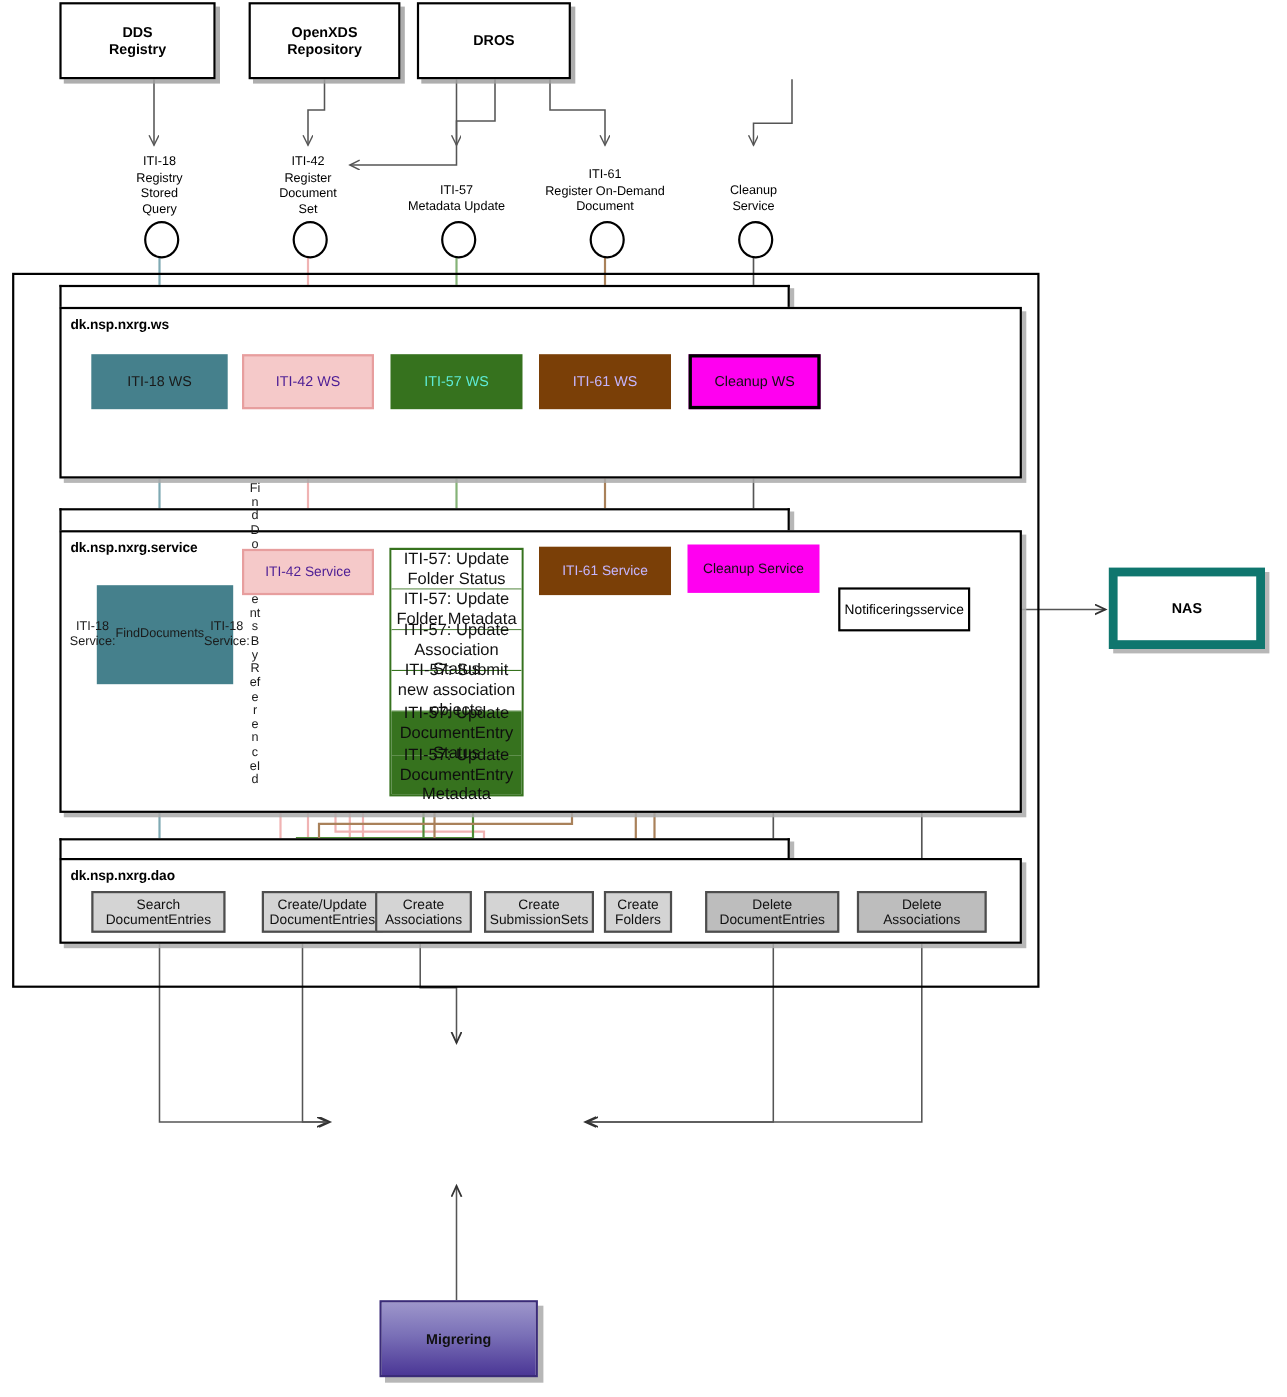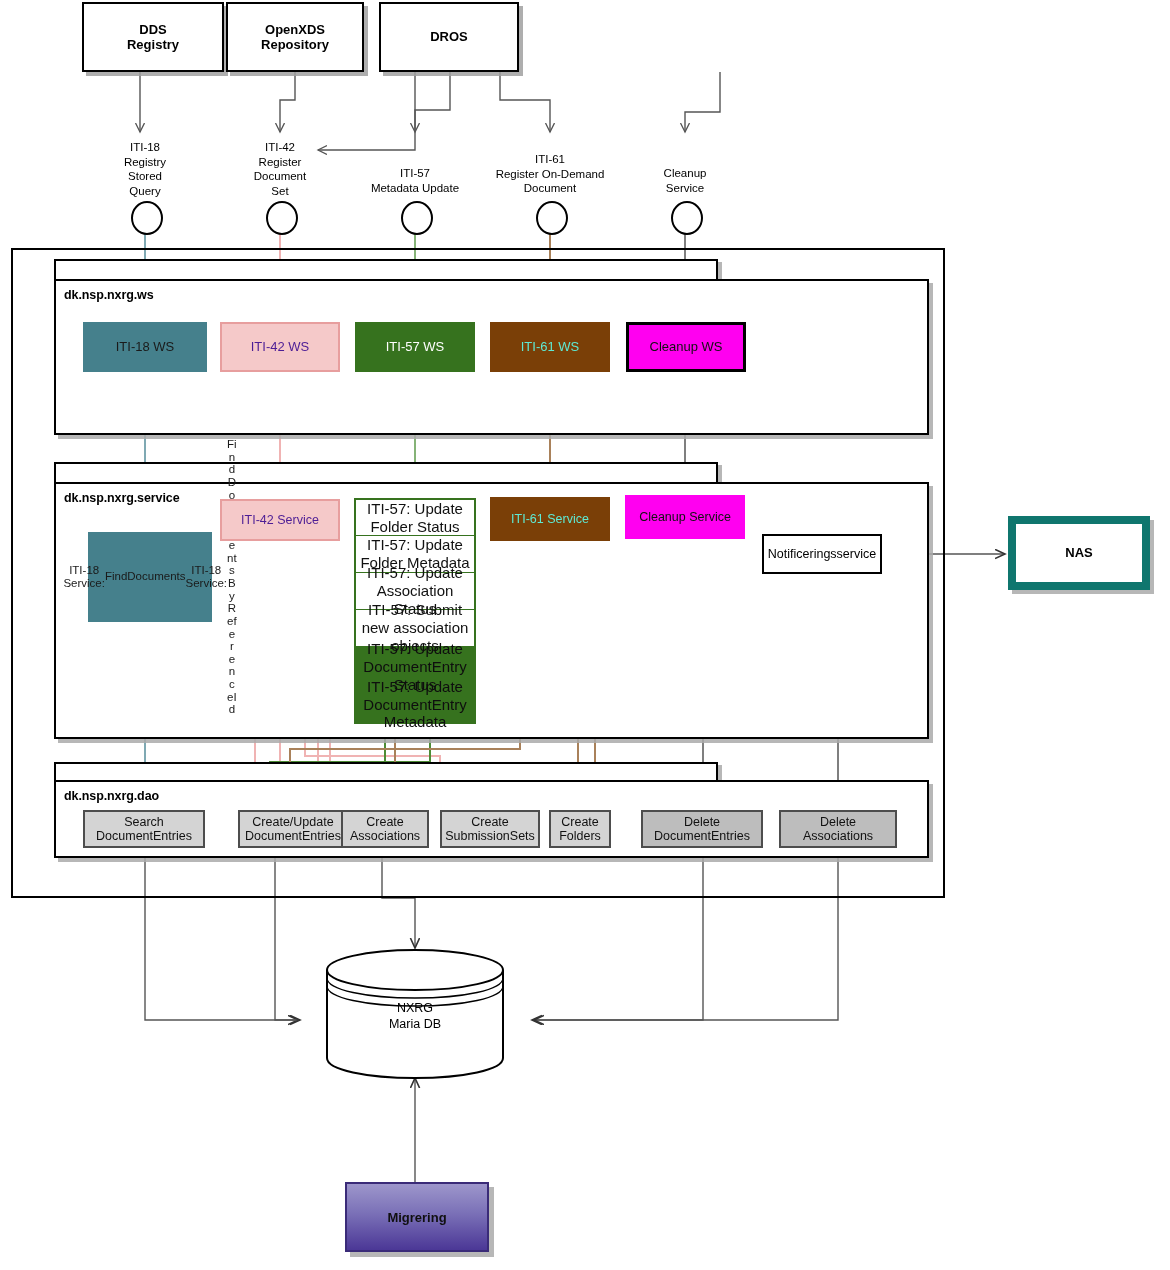--- a/index.html
+++ b/index.html
@@ -15,22 +15,22 @@
   .pkg{position:absolute;border:2px solid #000;background:#fff;
        box-shadow:4px 4px 0 0 rgba(170,170,170,.85);}
   .pkg-tab{position:absolute;border:2px solid #000;border-bottom:none;background:#fff;
        box-shadow:4px 3px 0 0 rgba(170,170,170,.85);}
   .pkg-label{position:absolute;font-weight:bold;font-size:12.5px;letter-spacing:-0.1px;}
   .outer{position:absolute;border:2px solid #000;background:transparent;}
   
   .blk{font-size:13px;}
   .teal{background:#45808c;color:#1a1a1a;}
   .pink{background:#f5c9c9;border:2px solid #e79e9e;color:#4c1d95;}
-  .green{background:#36721e;color:#ffffff;}
-  .brown{background:#7a3f07;color:#5eead4;}
+  .green{background:#36721e;color:#5eead4;}
+  .brown{background:#7a3f07;color:#c4b5fd;}
   .magenta{background:#ff00f0;border:3px solid #000;color:#111;}
   .magenta-plain{background:#ff00f0;color:#111;}
   .grey-dao{background:#d4d4d4;border:2px solid #4d4d4d;font-size:12.5px;color:#111;}
   .grey-dao-dark{background:#bdbdbd;border:2px solid #4d4d4d;font-size:12.5px;color:#111;}
   .plainbox{background:#fff;border:2px solid #000;font-size:12.5px;}
   .nasbox{background:#fff;border:8px solid #0f766e;font-size:13px;font-weight:bold;
           box-shadow:4px 4px 0 0 rgba(170,170,170,.85);}
   
   .stack{position:absolute;border:2px solid #36721e;box-sizing:border-box;}
   .stack-cell{box-sizing:border-box;display:flex;align-items:center;justify-content:center;
@@ -150,21 +150,21 @@
       <path d="M382,852 L382,898 L415,898 L415,948" marker-end="url(#ah-black)"></path>
       <path d="M703,852 L703,1020 L532,1020" marker-end="url(#ah-black)"></path>
       <path d="M838,852 L838,1020 L534,1020" marker-end="url(#ah-black)"></path>
     </g>
 
     <g fill="none" stroke="#555" stroke-width="1.4">
       <path d="M415,1182 L415,1078" marker-end="url(#ah-black)"></path>
     </g>
   </svg>
 
-  <div class="node ext" style="left:82px;top:2px;width:142px;height:70px;">
+  <div class="node ext" style="left:54px;top:2px;width:142px;height:70px;">
     <span style="white-space:pre-line;">DDS
 Registry</span>
   </div>
   <div class="node ext" style="left:226px;top:2px;width:138px;height:70px;">
     <span style="white-space:pre-line;">OpenXDS
 Repository</span>
   </div>
   <div class="node ext" style="left:379px;top:2px;width:140px;height:70px;">
     <span style="white-space:pre-line;">DROS</span>
   </div>
@@ -296,30 +296,18 @@
   </div>
   <div class="node grey-dao-dark" style="left:641px;top:810px;width:122px;height:38px;">
     <span style="white-space:pre-line;">Delete
 DocumentEntries</span>
   </div>
   <div class="node grey-dao-dark" style="left:779px;top:810px;width:118px;height:38px;">
     <span style="white-space:pre-line;">Delete
 Associations</span>
   </div>
 
-  <div class="dbwrap" style="left:325px;top:948px;width:180px;height:132px;">
-    <svg width="180" height="132" viewBox="0 0 180 132" xmlns="http://www.w3.org/2000/svg">
-      <path d="M2,22 L2,110 C2,122 42,130 90,130 C138,130 178,122 178,110 L178,22" fill="#fff" stroke="#000" stroke-width="2"></path>
-      <ellipse cx="90" cy="22" rx="88" ry="20" fill="#fff" stroke="#000" stroke-width="2"></ellipse>
-      <path d="M2,30 C2,42 42,50 90,50 C138,50 178,42 178,30" fill="none" stroke="#000" stroke-width="1.3"></path>
-      <path d="M2,38 C2,50 42,58 90,58 C138,58 178,50 178,38" fill="none" stroke="#000" stroke-width="1.3"></path>
-    </svg>
-    <div style="position:absolute;left:0;top:52px;width:180px;text-align:center;font-size:12.5px;line-height:1.3;">
-      <div>NXRG</div>
-      <div>Maria DB</div>
-    </div>
-  </div>
 
   <div class="migr" style="left:345px;top:1182px;width:140px;height:66px;">
     <span>Migrering</span>
   </div>
 
 </div>
 
 </body></html>

